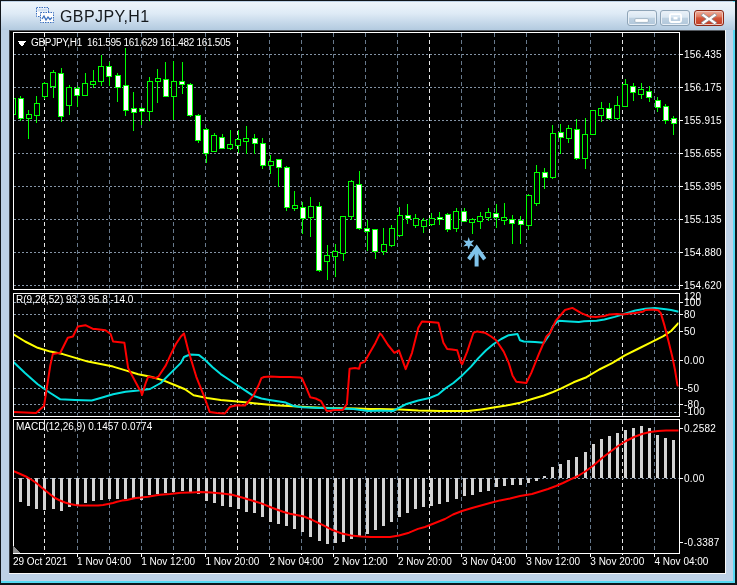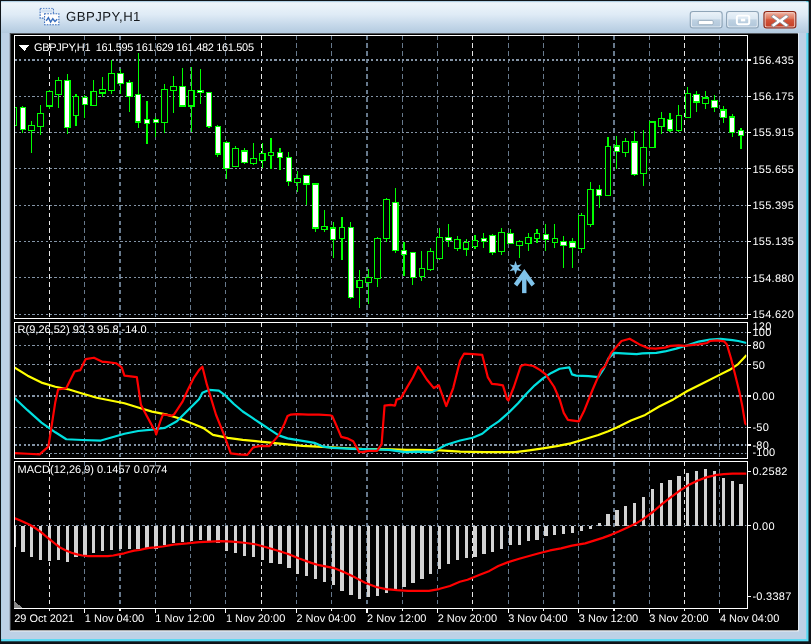--- a/index.html
+++ b/index.html
@@ -7,21 +7,21 @@
 
 #outer { position:absolute; left:0; top:0; width:737px; height:585px; background:#10151a; }
 #cyan { position:absolute; left:1px; top:1px; width:734px; height:582px; background:#56d9f2; }
 #blue { position:absolute; left:1px; top:1px; width:732px; height:580px; background:#bdd1e6; }
 #titlebar { position:absolute; left:1px; top:2px; width:734px; height:28px;
   background:linear-gradient(#eef5fb 0%, #dfebf6 40%, #c8daeb 70%, #b3cadf 100%); }
 #whitehl { position:absolute; left:9px; top:30px; width:717px; height:544px; background:#f8f8f8; }
 #client { position:absolute; left:9px; top:30px; width:716px; height:542.5px; background:#000; border-top:1px solid #555a60; border-left:1px solid #3c4147; }
 
 #ticon { position:absolute; left:33px; top:7px; width:22px; height:17px; }
-#ttext { position:absolute; left:60px; top:8px; font-size:12px; letter-spacing:0.4px; color:#15191d; }
+#ttext { position:absolute; left:60px; top:8px; font-size:16px; letter-spacing:0.4px; color:#15191d; }
 
 .btn { position:absolute; top:10px; height:16px; width:30px; border-radius:3px; }
 #bmin { left:627px; background:linear-gradient(#eaf2f9 0%, #dae7f2 45%, #bfd2e2 50%, #b0c6da 100%);
   border:1px solid #8fa5b8; box-shadow:0 0 0 1px #e8eff6 inset; }
 #bmax { left:659.5px; background:linear-gradient(#eaf2f9 0%, #dae7f2 45%, #bfd2e2 50%, #b0c6da 100%);
   border:1px solid #8fa5b8; box-shadow:0 0 0 1px #e8eff6 inset; }
 #bclose { left:694px; background:linear-gradient(#f0b0a0 0%, #e07a5f 40%, #d4553a 50%, #c23d25 100%);
   border:1px solid #8e2714; box-shadow:0 0 0 1px #efc5bb inset; }
 </style></head>
 <body>

